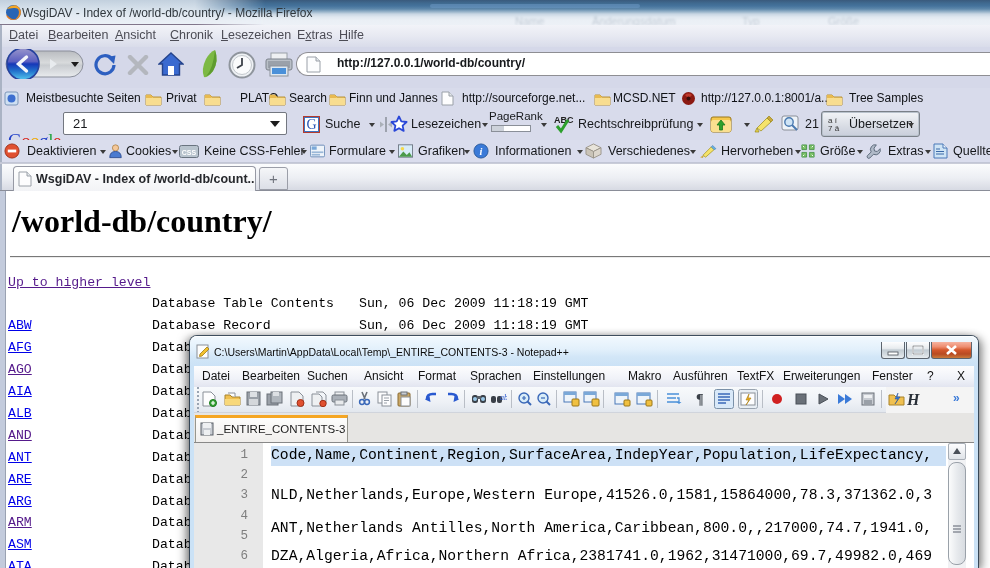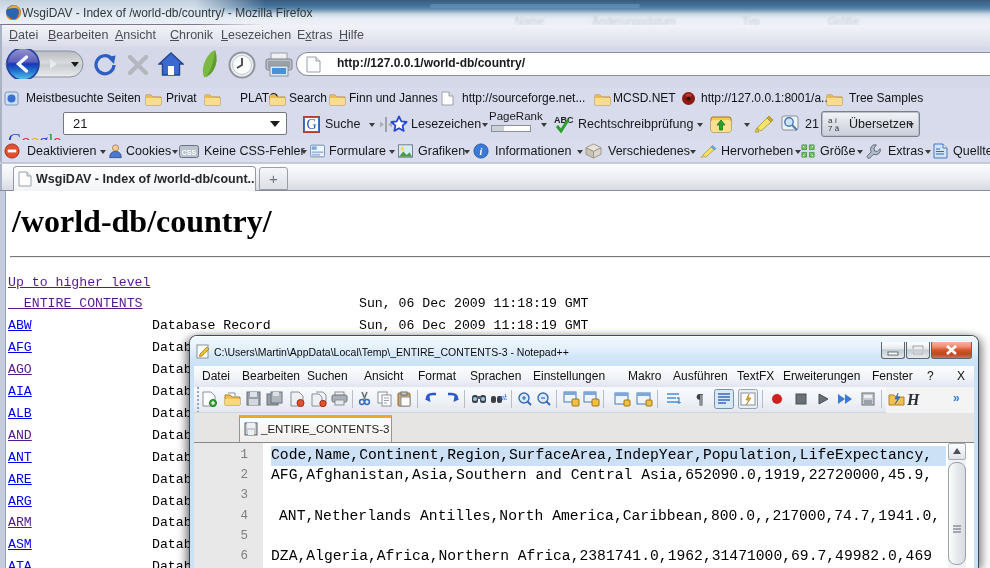--- a/index.html
+++ b/index.html
@@ -89,21 +89,21 @@
 #btncls { left:741px; width:41px; border-radius:0 0 3px 3px; background:linear-gradient(to bottom,#f6b3a0 0%,#ee8d70 30%,#d4572c 50%,#b84a22 75%,#c97a3b 100%); }
 #nppinner { position:absolute; left:4px; top:30px; width:780px; height:202px; background:#f4f4f4; }
 #nppmenu { position:absolute; left:0; top:0; width:780px; height:21px;
   background:linear-gradient(to bottom,#fdfdfe 0%,#f0f2f8 60%,#e2e5f0 100%); font-size:12px; color:#111; }
 #nppmenu span { position:absolute; top:3px; }
 #npptools { position:absolute; left:0; top:21px; width:692px; height:26px;
   background:radial-gradient(circle at 2px 2px,#9aa4b2 1px,transparent 1.3px) 2px 3px / 4px 4px repeat-y,
   linear-gradient(to bottom,#f8fafc 0%,#eef1f6 60%,#e2e7ee 100%); border-bottom:1px solid #d0d4dc; }
 #npptabs { position:absolute; left:0; top:47px; width:780px; height:29px; background:#e6e5e3; }
 #npptab { position:absolute; left:1px; top:2px; width:153px; height:27px; background:linear-gradient(to bottom,#fdfdfc,#f0eeec);
-  border:1px solid #96968e; border-top:3px solid #f5a623; border-bottom:none;margin-left:44px; }
+  border:1px solid #96968e; border-top:3px solid #f5a623; border-bottom:none; }
 #npptab .t { position:absolute; left:21px; top:5px; font-size:11.5px; color:#1c1c1c; }
 #nppedit { position:absolute; left:0; top:76px; width:780px; height:126px; background:#fff; border-top:1px solid #888; }
 #gutter { position:absolute; left:0; top:0; width:69px; height:126px; background:#e8e8e8; }
 .lnum { position:absolute; width:54px; text-align:right; font-family:"Liberation Mono",monospace; font-size:12.5px; line-height:20.3px; color:#7e7e7e; }
 .eline { position:absolute; left:77px; font-family:"Liberation Mono",monospace; font-size:14.7px; line-height:20.3px; color:#000; white-space:pre; }
 #selline { position:absolute; left:77px; top:3px; width:675px; height:20px; background:#cde1f6; }
 #nppscroll { position:absolute; left:754px; top:0px; width:18px; height:126px; background:#f1f2f4; }
 #scrollup { position:absolute; left:0; top:0; width:18px; height:17px; background:linear-gradient(to bottom,#fdfdfe,#dfe3e8);
   border:1px solid #a7adb5; border-radius:2px; }
 #scrollthumb { position:absolute; left:0; top:19px; width:18px; height:103px; background:linear-gradient(to right,#fbfcfc,#e7eaed 50%,#d8dce1);
@@ -398,21 +398,21 @@
       </svg>
       <span class="t">WsgiDAV - Index of /world-db/count...</span>
     </div>
     <div id="tabplus">+</div>
   </div>
 
   <div id="content" class="abs"></div>
   <div id="h1" class="abs">/world-db/country/</div>
   <div id="hr" class="abs"></div>
   <div class="mrow abs" style="left:0;top:271.5px;width:990px;"><span class="c1"><a class="vis" href="#">Up to higher level</a></span></div>
-  <div class="mrow abs" style="left:0;top:293.4px;width:990px;"><span class="c1"><a class="vis" href="#">  ENTIRE CONTENTS</a></span><span class="c3">Sun, 06 Dec 2009 11:18:19 GMT</span></div>
+  <div class="mrow abs" style="left:0;top:293.4px;width:990px;"><span class="c2">Database Table Contents</span><span class="c3">Sun, 06 Dec 2009 11:18:19 GMT</span></div>
   <div class="mrow abs" style="left:0;top:315.3px;width:990px;"><span class="c1"><a class="new" href="#">ABW</a></span><span class="c2">Database Record</span><span class="c3">Sun, 06 Dec 2009 11:18:19 GMT</span></div>
   <div class="mrow abs" style="left:0;top:337.2px;width:990px;"><span class="c1"><a class="new" href="#">AFG</a></span><span class="c2">Database Record</span><span class="c3">Sun, 06 Dec 2009 11:18:19 GMT</span></div>
   <div class="mrow abs" style="left:0;top:359.1px;width:990px;"><span class="c1"><a class="vis" href="#">AGO</a></span><span class="c2">Database Record</span></div>
   <div class="mrow abs" style="left:0;top:381.0px;width:990px;"><span class="c1"><a class="new" href="#">AIA</a></span><span class="c2">Database Record</span></div>
   <div class="mrow abs" style="left:0;top:402.9px;width:990px;"><span class="c1"><a class="new" href="#">ALB</a></span><span class="c2">Database Record</span></div>
   <div class="mrow abs" style="left:0;top:424.8px;width:990px;"><span class="c1"><a class="vis" href="#">AND</a></span><span class="c2">Database Record</span></div>
   <div class="mrow abs" style="left:0;top:446.7px;width:990px;"><span class="c1"><a class="new" href="#">ANT</a></span><span class="c2">Database Record</span></div>
   <div class="mrow abs" style="left:0;top:468.6px;width:990px;"><span class="c1"><a class="new" href="#">ARE</a></span><span class="c2">Database Record</span></div>
   <div class="mrow abs" style="left:0;top:490.5px;width:990px;"><span class="c1"><a class="new" href="#">ARG</a></span><span class="c2">Database Record</span></div>
   <div class="mrow abs" style="left:0;top:512.4px;width:990px;"><span class="c1"><a class="vis" href="#">ARM</a></span><span class="c2">Database Record</span></div>
@@ -622,22 +622,22 @@
       <div id="nppedit">
         <div id="selline"></div>
         <div id="gutter"></div>
         <div class="lnum" style="top:2px;">1</div>
         <div class="lnum" style="top:22px;">2</div>
         <div class="lnum" style="top:42px;">3</div>
         <div class="lnum" style="top:63px;">4</div>
         <div class="lnum" style="top:83px;">5</div>
         <div class="lnum" style="top:103px;">6</div>
         <div class="eline" style="top:2px;">Code,Name,Continent,Region,SurfaceArea,IndepYear,Population,LifeExpectancy,</div>
-        <div class="eline" style="top:22px;">AFG,Afghanistan,Asia,Southern and Central Asia,652090.0,1919,22720000,45.9,</div>
-        <div class="eline" style="top:63px;margin-left:8px;">ANT,Netherlands Antilles,North America,Caribbean,800.0,,217000,74.7,1941.0,</div>
+        <div class="eline" style="top:42px;">NLD,Netherlands,Europe,Western Europe,41526.0,1581,15864000,78.3,371362.0,3</div>
+        <div class="eline" style="top:75px;">ANT,Netherlands Antilles,North America,Caribbean,800.0,,217000,74.7,1941.0,</div>
         <div class="eline" style="top:103px;">DZA,Algeria,Africa,Northern Africa,2381741.0,1962,31471000,69.7,49982.0,469</div>
         <div id="nppscroll">
           <div id="scrollup"><svg width="16" height="15">
                 <path d="M8 4 L12 10 L4 10 Z" fill="#4a5058"></path>
               </svg></div>
           <div id="scrollthumb"><svg width="16" height="101">
                 <path d="M4 63 h8 M4 66 h8 M4 69 h8" stroke="#8a9099" stroke-width="1.4"></path>
               </svg></div>
         </div>
       </div>

